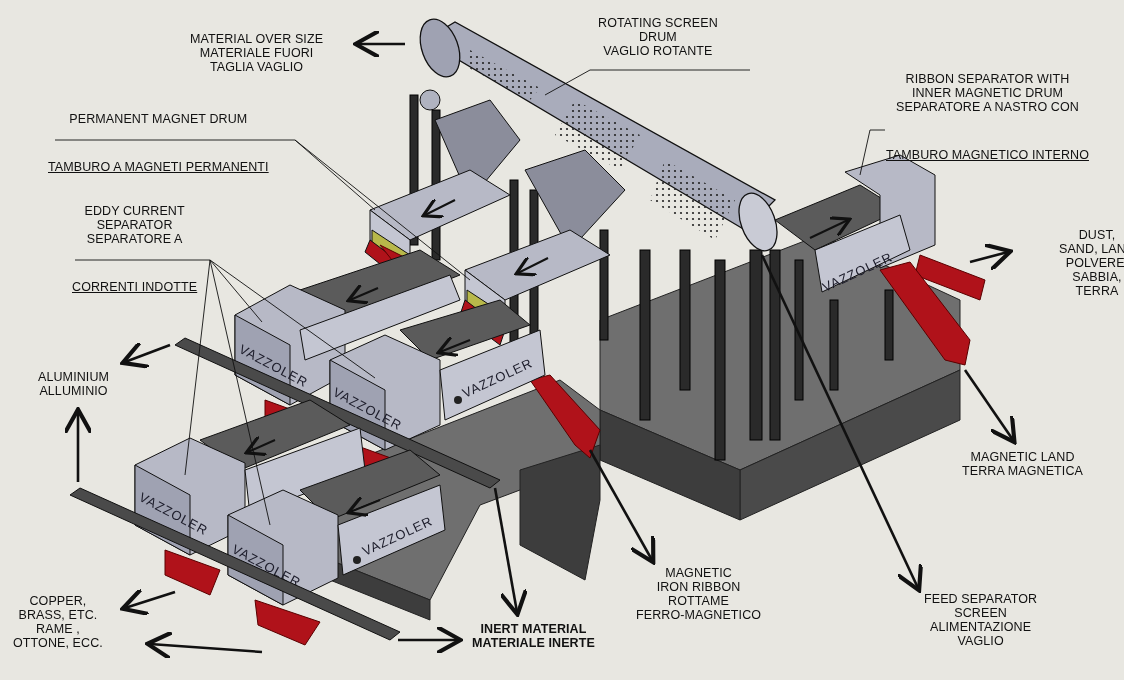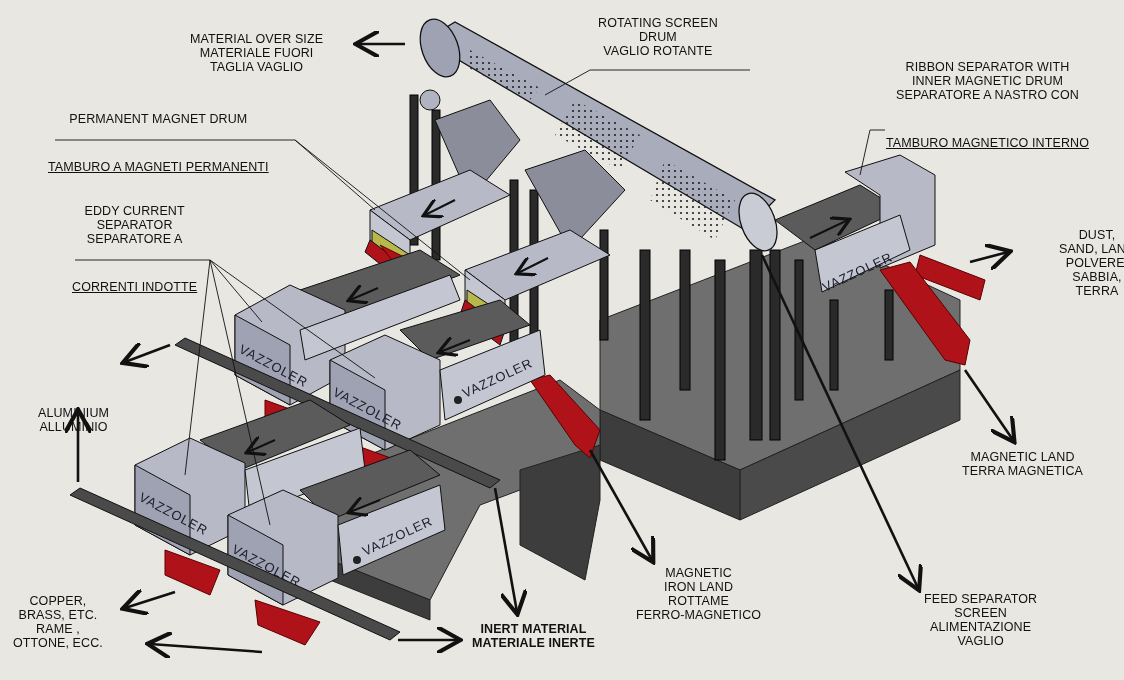--- a/index.html
+++ b/index.html
@@ -181,21 +181,21 @@
   <div>DRUM</div>
   <div>VAGLIO ROTANTE</div>
 </div>
 
 <div class="lbl" style="left:190px;top:32px;">
   <div>MATERIAL OVER SIZE</div>
   <div>MATERIALE FUORI</div>
   <div>TAGLIA VAGLIO</div>
 </div>
 
-<div class="lbl" style="left:886px;top:60px;">
+<div class="lbl" style="left:886px;top:72px;">
   <div>RIBBON SEPARATOR WITH</div>
   <div>INNER MAGNETIC DRUM</div>
   <div>SEPARATORE A NASTRO CON</div>
   <div class="u">TAMBURO MAGNETICO INTERNO</div>
 </div>
 
 <div class="lbl" style="left:72px;top:204px;">
   <div>EDDY CURRENT</div>
   <div>SEPARATOR</div>
   <div>SEPARATORE A</div>
@@ -208,33 +208,33 @@
 </div>
 
 <div class="lbl" style="left:1022px;top:228px;margin-left:37px;">
   <div>DUST,</div>
   <div>SAND, LAND</div>
   <div>POLVERE,</div>
   <div>SABBIA,</div>
   <div>TERRA</div>
 </div>
 
-<div class="lbl" style="left:38px;top:370px;margin-top:36px;">
+<div class="lbl" style="left:38px;top:370px;">
   <div>ALUMINIUM</div>
   <div>ALLUMINIO</div>
 </div>
 
 <div class="lbl" style="left:962px;top:450px;">
   <div>MAGNETIC LAND</div>
   <div>TERRA MAGNETICA</div>
 </div>
 
 <div class="lbl" style="left:636px;top:566px;">
   <div>MAGNETIC</div>
-  <div>IRON LAND</div>
+  <div>IRON RIBBON</div>
   <div>ROTTAME</div>
   <div>FERRO-MAGNETICO</div>
 </div>
 
 <div class="lbl" style="left:924px;top:592px;">
   <div>FEED SEPARATOR</div>
   <div>SCREEN</div>
   <div>ALIMENTAZIONE</div>
   <div>VAGLIO</div>
 </div>

